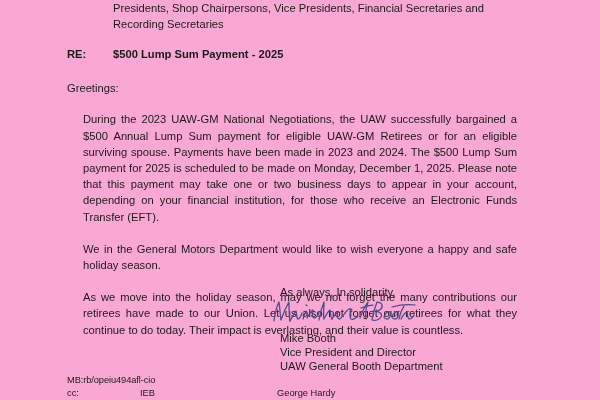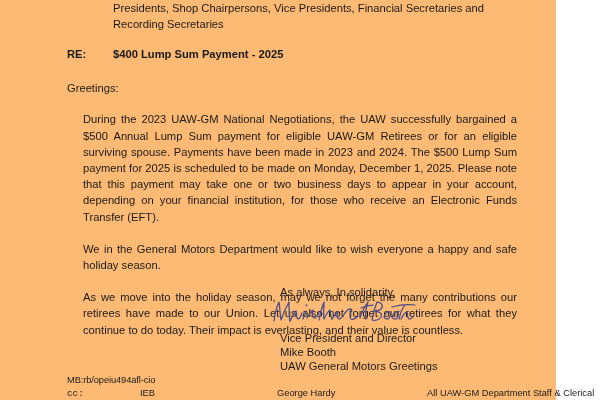--- a/index.html
+++ b/index.html
@@ -11,23 +11,23 @@
     width: 600px;
     height: 400px;
     overflow: hidden;
     font-family: "Liberation Sans", sans-serif;
     color: #1a1a1a;
     position: relative;
   }
   .page {
     position: absolute;
     left: 0; top: 0;
-    width: 556px;
+    width: 600px;
     height: 400px;
-    background: #fdba74;
+    background: #f9a8d4;
   }
   .body-col {
     position: absolute;
     left: 67px;
     top: 0;
     width: 466px;
   }
 
   
   .addressee {
@@ -101,37 +101,37 @@
     width: 480px;
     font-size: 9.3px;
     line-height: 11.5px;
   }
   .footer-ref { margin: 0; letter-spacing: -0.1px; }
   .cc-row {
     display: flex;
     margin-top: 1px;
     white-space: nowrap;
   }
-  .cc-label { width: 26px; flex: 0 0 26px; font-family: Liberation Mono, monospace; }
+  .cc-label { width: 26px; flex: 0 0 26px; }
   .cc-col-1 { width: 137px; flex: 0 0 137px; padding-left: 47px; }
   .cc-col-2 { width: 150px; flex: 0 0 150px; }
   .cc-col-3 { flex: 0 0 auto; }
 </style>
 </head>
 <body>
 
 <div class="page">
 
   <div class="body-col">
 
     <div class="addressee">Presidents, Shop Chairpersons, Vice Presidents, Financial Secretaries and Recording Secretaries</div>
 
     <div class="re-line">
       <span class="re-label">RE:</span>
-      <span class="re-subject">$400 Lump Sum Payment - 2025</span>
+      <span class="re-subject">$500 Lump Sum Payment - 2025</span>
     </div>
 
     <div class="greeting">Greetings:</div>
 
     <p class="para">During the 2023 UAW-GM National Negotiations, the UAW successfully bargained a $500 Annual Lump Sum payment for eligible UAW-GM Retirees or for an eligible surviving spouse. Payments have been made in 2023 and 2024. The $500 Lump Sum payment for 2025 is scheduled to be made on Monday, December 1, 2025. Please note that this payment may take one or two business days to appear in your account, depending on your financial institution, for those who receive an Electronic Funds Transfer (EFT).</p>
 
     <p class="para">We in the General Motors Department would like to wish everyone a happy and safe holiday season.</p>
 
     <p class="para">As we move into the holiday season, may we not forget the many contributions our retirees have made to our Union. Let us also not forget our retirees for what they continue to do today. Their impact is everlasting, and their value is countless.</p>
 
@@ -164,28 +164,27 @@
         <path d="M124 21 C125 17, 128 15, 130 16 C131 18, 130 22, 128 23 C126 23, 124 22, 124 21"></path>
 
         <path d="M131 23 C132 18, 134 13, 136 10"></path>
         <path d="M133 23 C135 19, 137 16, 139 16 C140 19, 139 22, 141 23 C143 23, 145 21, 146 19"></path>
         <path d="M124 11 C131 9, 139 8, 147 9"></path>
       </g>
     </svg>
   </div>
 
   <div class="signer-block">
+    <div>Mike Booth</div>
     <div>Vice President and Director</div>
-    <div>Mike Booth</div>
-    <div>UAW General Motors Greetings</div>
+    <div>UAW General Booth Department</div>
   </div>
 
   <div class="footer">
     <div class="footer-ref">MB:rb/opeiu494afl-cio</div>
     <div class="cc-row">
       <span class="cc-label">cc:</span>
       <span class="cc-col-1">IEB</span>
       <span class="cc-col-2">George Hardy</span>
-      <span class="cc-col-3">All UAW-GM Department Staff &amp; Clerical</span>
     </div>
   </div>
 
 </div>
 
 </body></html>

